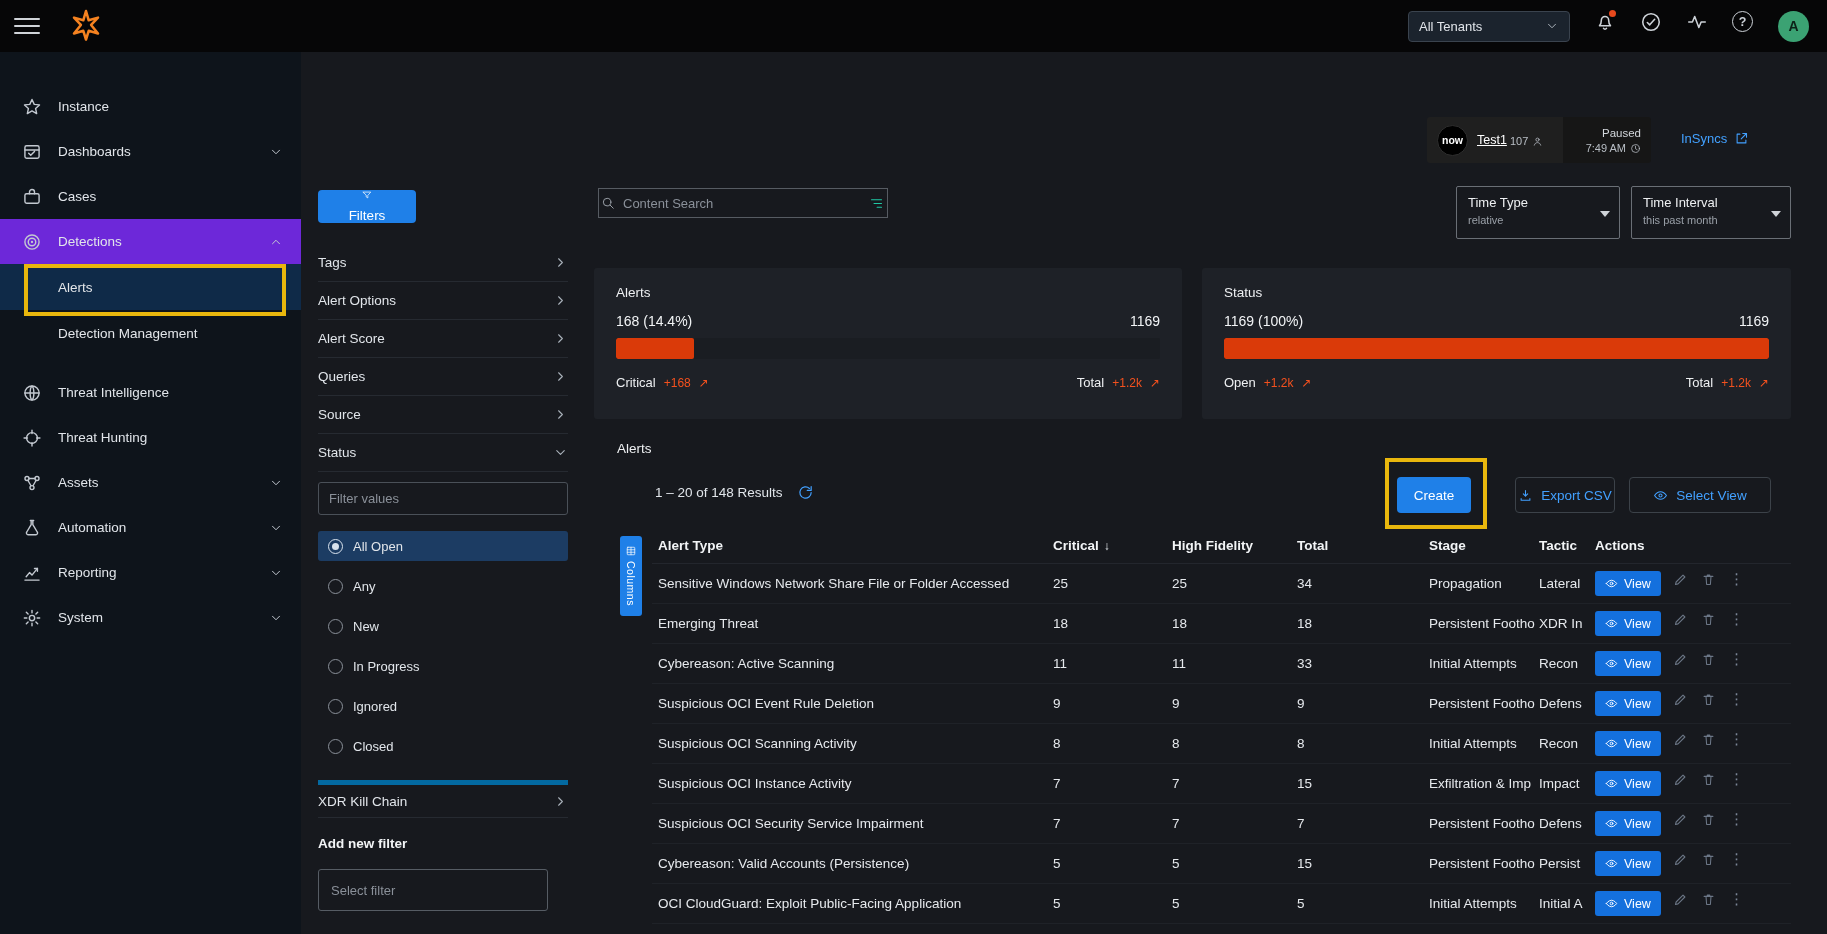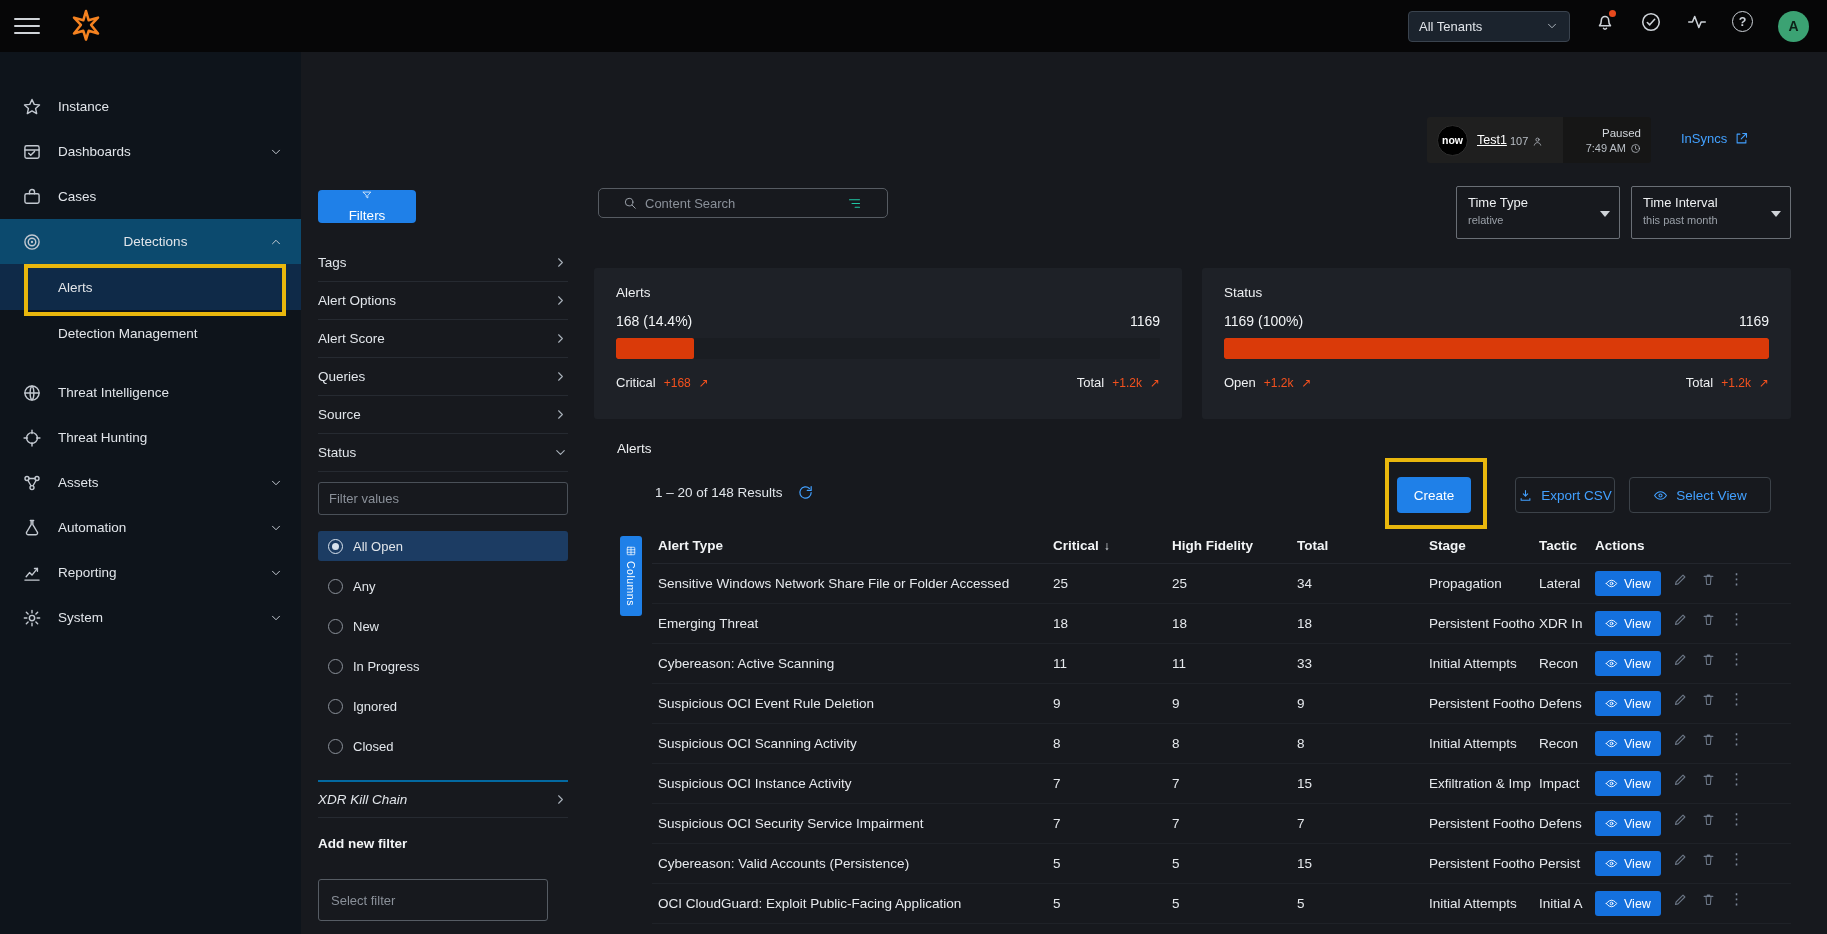--- a/index.html
+++ b/index.html
@@ -36,21 +36,21 @@
   
   .sidebar { position:absolute; top:52px; left:0; bottom:0; width:301px; background:#0e141b; padding-top:32px; }
   .side-item { height:45px; display:flex; align-items:center; gap:16px; padding:0 18px 0 22px;
                color:#e1e5ea; cursor:pointer; }
   .side-item svg { width:20px; height:20px; color:#c3c9d1; flex:0 0 auto; }
   .side-item .lbl { flex:1; }
   .chev { color:#aab2bb; }
   .chev svg { width:14px; height:14px; }
   .chev-down svg { transform:rotate(90deg); }
   .chev-up svg { transform:rotate(-90deg); }
-  .side-item.selected { background:#0c4a6e;text-align:center; }
+  .side-item.selected { background:#6d28d9; }
   .side-child { height:46px; display:flex; align-items:center; padding-left:58px; color:#e3e6ea; cursor:pointer; }
   .side-child.active { background:#0f2a48; }
   .side-gap { height:14px; }
 
   
   .filter-panel { position:absolute; left:318px; top:190px; width:250px; }
   .filters-btn { height:33px; width:98px; background:#1f80e8; border:none; border-radius:4px; color:#fff;
                  font-size:13.5px; display:flex; align-items:center; justify-content:center; gap:8px; cursor:pointer;
                  font-family:inherit;flex-direction:column; }
   .filters-btn svg { width:14px; height:14px; }
@@ -61,23 +61,23 @@
   .f-filterbox { margin-top:10px; width:100%; height:33px; background:transparent; border:1px solid #4a5058;
                  border-radius:3px; color:#dfe3e8; font-size:13px; padding:0 10px; font-family:inherit; }
   .f-filterbox::placeholder { color:#8a9099; }
   .f-options { margin-top:16px; }
   .f-option { height:30px; margin-bottom:10px; display:flex; align-items:center; gap:10px; padding:0 10px;
               border-radius:3px; color:#e1e5ea; font-size:13px; cursor:pointer; }
   .f-option.selected { background:#1c3c63; }
   .radio { width:15px; height:15px; border-radius:50%; border:1.5px solid #8a9099; position:relative; flex:0 0 auto; }
   .f-option.selected .radio { border-color:#d9e3ee; }
   .f-option.selected .radio::after { content:""; position:absolute; inset:3px; border-radius:50%; background:#d9e3ee; }
-  .f-xdr { margin-top:19px; border-top:2px solid #0369a1;font-style:italic; }
+  .f-xdr { margin-top:19px; border-top:5px solid #0369a1; }
   .f-addnew { margin-top:18px; font-weight:bold; color:#f2f4f6; }
-  .f-selectfilter { margin-top:28px; width:230px; height:42px; background:transparent; border:1px solid #565c64;
+  .f-selectfilter { margin-top:18px; width:230px; height:42px; background:transparent; border:1px solid #565c64;
                     border-radius:3px; color:#dfe3e8; font-size:13px; padding:12px 12px; font-family:inherit; }
   .f-selectfilter::placeholder { color:#8a9099; }
 
   
   .sched-widget { position:absolute; left:1427px; top:117px; width:224px; height:46px; border-radius:3px;
                   display:flex; overflow:hidden; cursor:pointer; }
   .sched-left { flex:1; background:#1f1f1f; display:flex; align-items:center; gap:9px; padding:0 10px; }
   .now-circle { width:31px; height:31px; border-radius:50%; background:#000; border:1px solid #2e2e2e;
                 color:#fff; font-size:10.5px; font-weight:bold; display:flex; align-items:center; justify-content:center; }
   .sched-col { display:flex; flex-direction:row; gap:3px; }
@@ -95,21 +95,21 @@
             padding:8px 26px 8px 11px; cursor:pointer; }
   .dd-type { left:1456px; width:164px; }
   .dd-interval { left:1631px; width:160px; }
   .dd-label { font-size:13px; color:#eef0f2; margin-bottom:4px; }
   .dd-value { font-size:11px; color:#9aa0a8; }
   .dd-caret { position:absolute; right:9px; top:24px; width:0; height:0;
               border-left:5px solid transparent; border-right:5px solid transparent; border-top:6px solid #cfd3d8; }
 
   
   .content-search { position:absolute; left:598px; top:188px; width:290px; height:30px;
-                    border:1px solid #565b62; border-radius:5px; display:flex; align-items:center; gap:8px; padding:0 24px; }
+                    border:1px solid #565b62; border-radius:0; display:flex; align-items:center; gap:8px; padding:0 2px; }
   .content-search svg.mag { width:14px; height:14px; color:#9aa0a8; flex:0 0 auto; }
   .content-search input { flex:1; background:transparent; border:none; outline:none; color:#dfe3e8;
                           font-size:13px; font-family:inherit; min-width:0; }
   .content-search input::placeholder { color:#8a9099; }
   .search-filter { width:17px; height:15px; color:#1fc8a5; flex:0 0 auto; cursor:pointer; }
 
   
   .card { position:absolute; top:268px; height:151px; background:#1e2127; border-radius:3px; padding:17px 22px 0; }
   .card-alerts { left:594px; width:588px; }
   .card-status { left:1202px; width:589px; }

